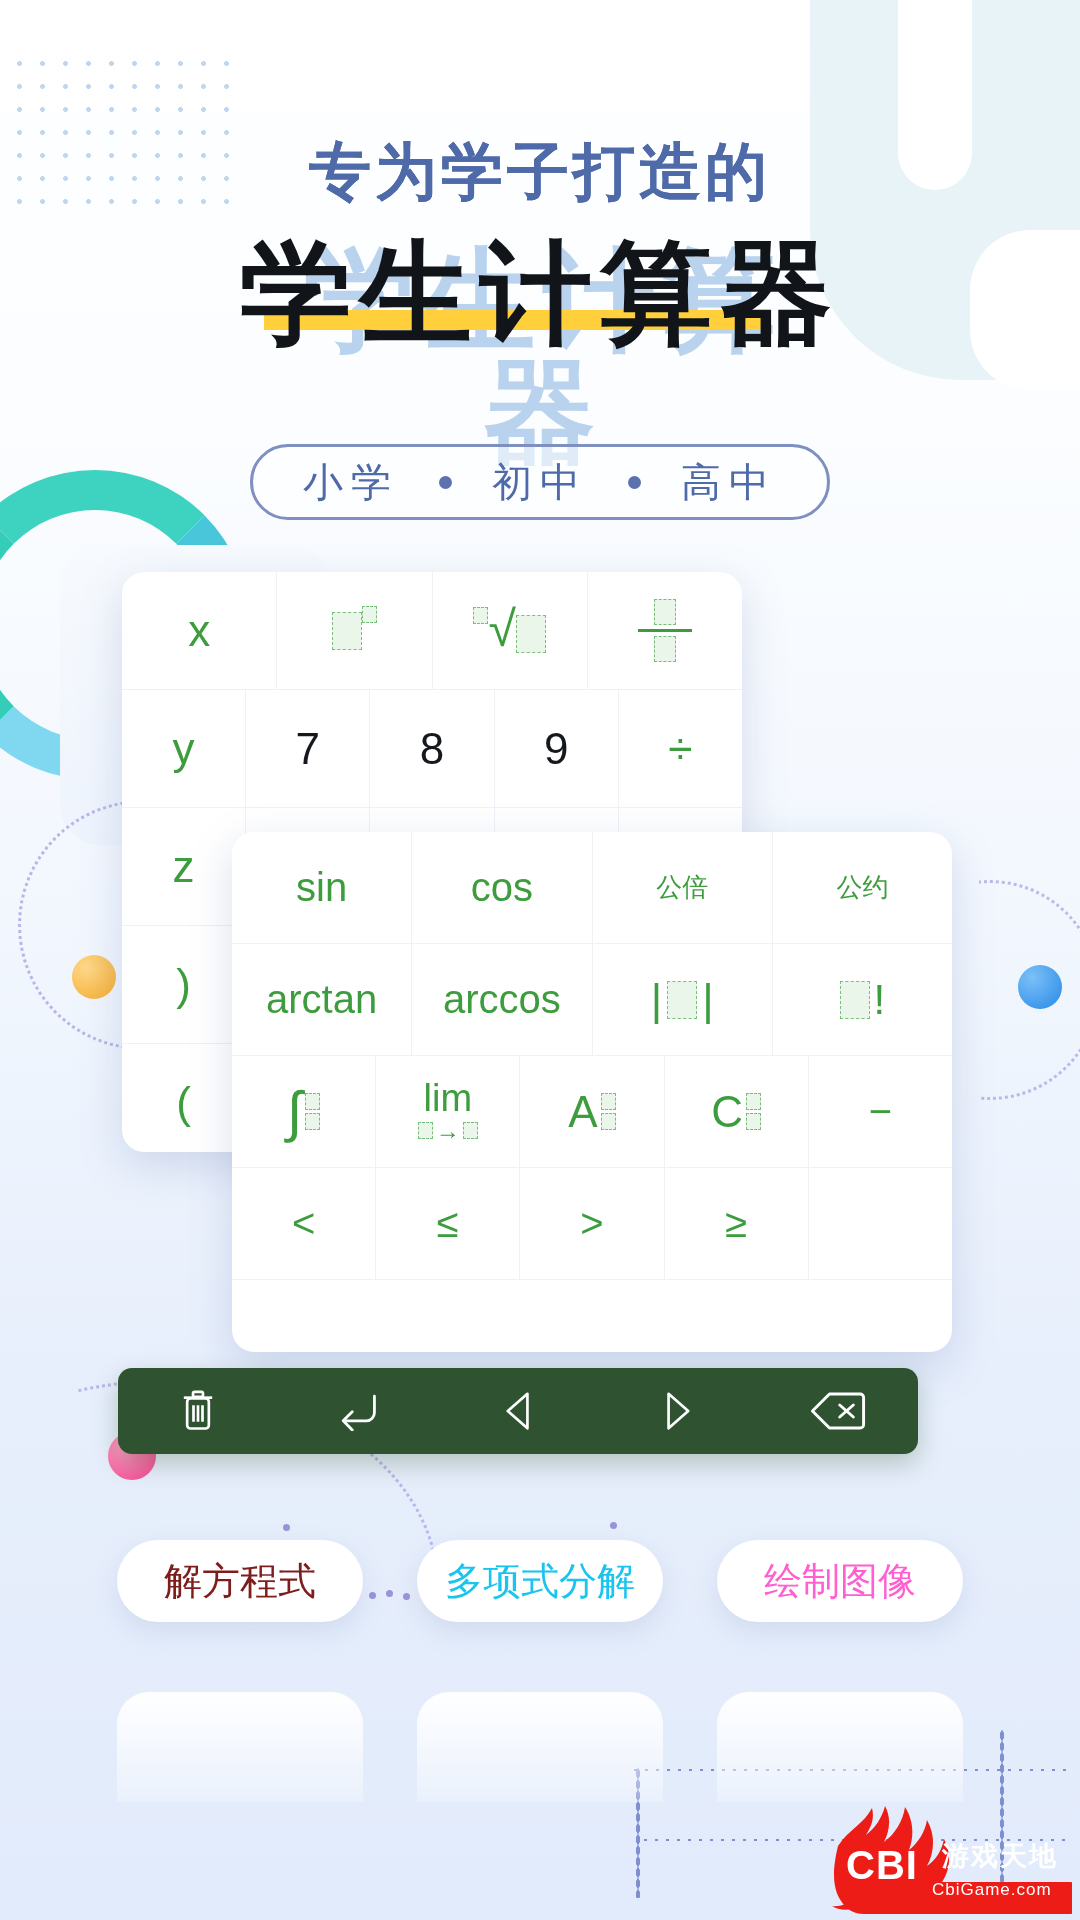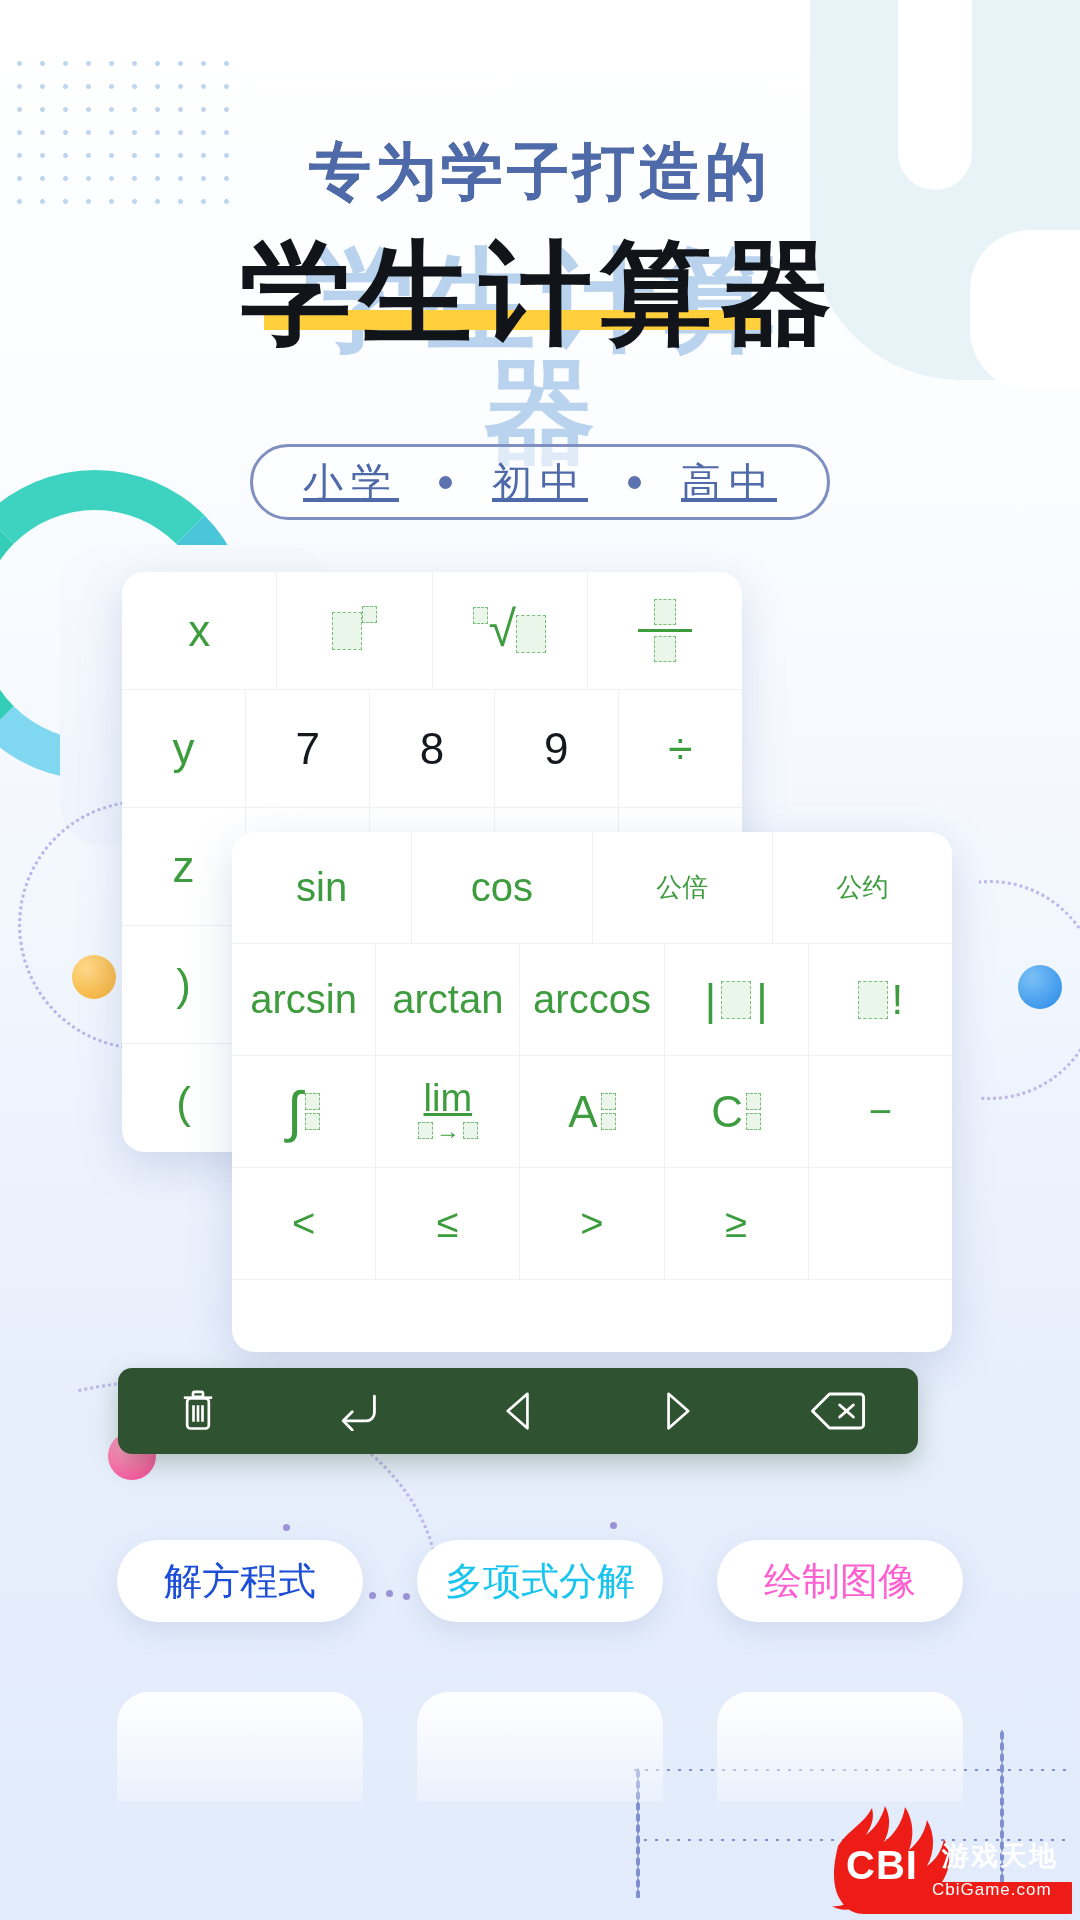--- a/index.html
+++ b/index.html
@@ -120,21 +120,21 @@
   }
   .head-main .fg { position:relative; z-index:2; }
 
   
   .grade-pill {
     position:absolute; left:50%; transform:translateX(-50%);
     top:444px; width:580px; height:76px;
     border:3px solid #7f8fc0; border-radius:38px;
     background:rgba(255,255,255,.55);
     display:flex; align-items:center; justify-content:center; gap:40px;
-    color:#4f6aa8; font-size:40px; letter-spacing:8px; font-weight:500;text-decoration:underline;
+    color:#4f6aa8; font-size:40px; letter-spacing:8px; font-weight:500;
   }
   .grade-dot { width:13px; height:13px; border-radius:50%; background:#5c72ae; }
 
   
   .pad {
     position:absolute; background:#fff; border-radius:22px;
     box-shadow:0 14px 44px rgba(90,115,170,.22);
     overflow:hidden;
   }
   .pad-back { left:122px; top:572px; width:620px; height:580px; z-index:3; }
@@ -165,21 +165,21 @@
   .bx-sm { width:15px; height:17px; }
   .mg { display:inline-flex; align-items:center; }
 
   .frac { display:inline-flex; flex-direction:column; align-items:center; gap:4px; }
   .frac .bar { width:54px; height:3px; background:#3d9c3d; }
 
   .sqrt { display:inline-flex; align-items:flex-start; }
   .sqrt .sym { font-size:50px; line-height:.8; color:#3d9c3d; }
 
   .limblk { display:inline-flex; flex-direction:column; align-items:center; }
-  .limblk .top { font-size:38px; line-height:1;text-decoration:underline; }
+  .limblk .top { font-size:38px; line-height:1; }
   .limblk .bot { font-size:18px; display:inline-flex; align-items:center; gap:3px; }
 
   .supsub { display:inline-flex; flex-direction:column; justify-content:center; gap:3px; }
 
   
   .toolbar {
     position:absolute; left:118px; top:1368px; width:800px; height:86px;
     background:#2f5330; border-radius:14px; z-index:6;
     display:flex; align-items:center; justify-content:space-around;
     box-shadow:0 10px 26px rgba(47,83,48,.28);
@@ -335,21 +335,20 @@
 <div class="pad pad-front">
 
   <div class="prow">
     <div class="pkey">sin</div>
     <div class="pkey">cos</div>
     <div class="pkey cn">公倍</div>
     <div class="pkey cn">公约</div>
   </div>
 
   <div class="prow">
-    <div class="pkey">arcsin</div>
     <div class="pkey">arctan</div>
     <div class="pkey">arccos</div>
     <div class="pkey">
       <span class="mg" style="gap:5px">
         <span style="font-size:44px;line-height:1">|</span>
         <span class="bx bx-lg"></span>
         <span style="font-size:44px;line-height:1">|</span>
       </span>
     </div>
     <div class="pkey">
@@ -465,21 +464,21 @@
   <i style="left:386px;top:2px"></i>
   <i style="left:403px;top:5px"></i>
   <i style="left:283px;top:-64px"></i>
   <i style="left:300px;top:-42px"></i>
   <i style="left:610px;top:-66px"></i>
   <i style="left:625px;top:-44px"></i>
 </div>
 
 <div class="chips">
   <div class="chip">
-    <span style="color:#1d4ed8">解方程式</span>
+    <span style="color:#7f1d1d">解方程式</span>
   </div>
   <div class="chip">
     <span style="color:#19c4ef">多项式分解</span>
   </div>
   <div class="chip">
     <span style="color:#ff5fd0">绘制图像</span>
   </div>
 </div>
 
 <div class="ghost-row">

